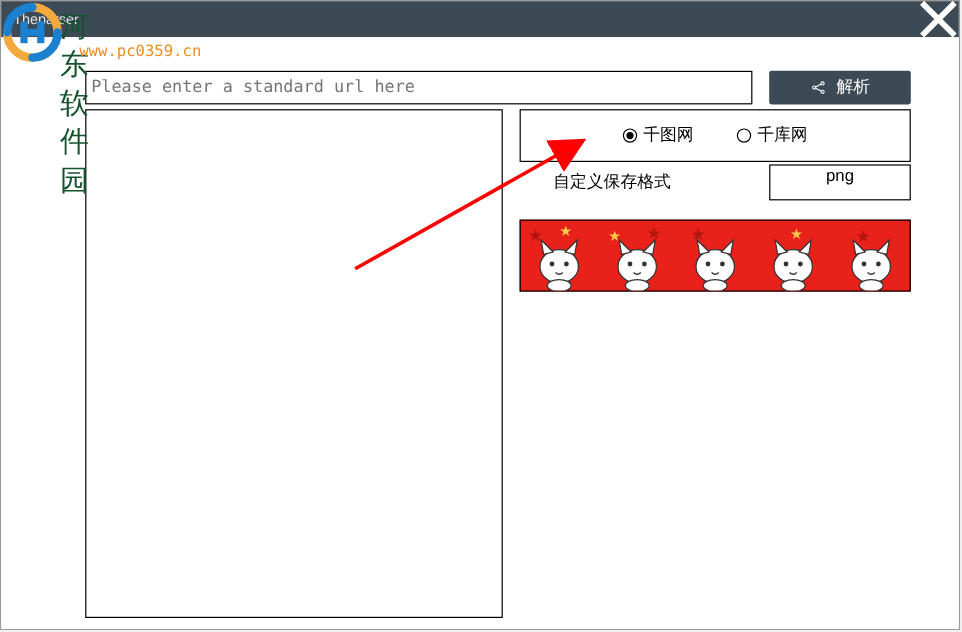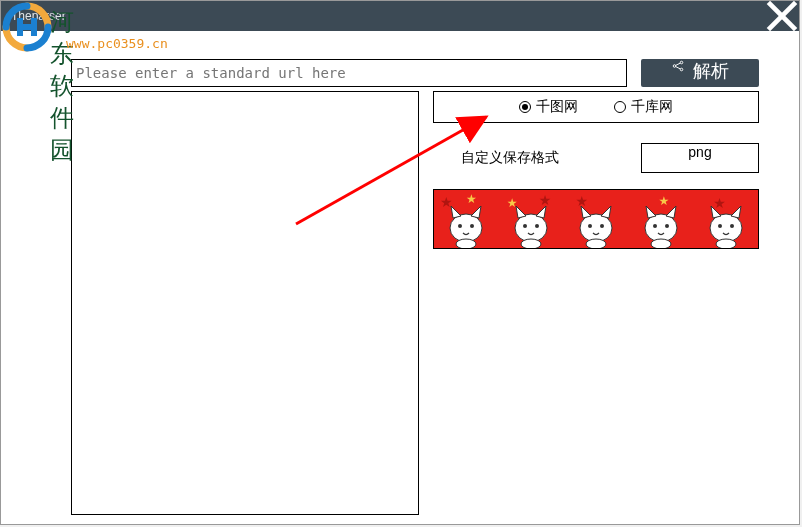--- a/index.html
+++ b/index.html
@@ -61,22 +61,23 @@
     font-size: 14px;
     padding: 2px 4px;
     color: #000;
     background: #fff;
   }
   .parse-btn {
     width: 118px;
     height: 28px;
     background: #3c4a55;
     color: #fff;
-    font-size: 18px;
-    display: flex;
+    font-size: 14px;
+    display: flex;
+    align-items: center;
     justify-content: center;
     gap: 8px;
     cursor: pointer;
     border-radius: 2px;
   }
   .parse-btn svg { width: 14px; height: 14px; }
   .preview-box {
     position: absolute;
     top: 60px;
     left: 70px;
@@ -85,21 +86,21 @@
     border: 1px solid #000;
     background: #fff;
   }
   .right-panel {
     position: absolute;
     top: 60px;
     left: 432px;
     width: 326px;
   }
   .radio-row {
-    height: 32px;
+    height: 44px;
     border: 1px solid #000;
     display: flex;
     align-items: center;
     justify-content: center;
     gap: 36px;
     font-size: 14px;
   }
   .radio-item {
     display: flex;
     align-items: center;
@@ -116,21 +117,20 @@
     justify-content: center;
   }
   .radio-item .radio.checked::after {
     content: "";
     width: 6px;
     height: 6px;
     background: #000;
     border-radius: 50%;
   }
   .format-row {
-    margin-top: 18px;
     height: 34px;
     display: flex;
     align-items: center;
     justify-content: space-between;
     font-size: 14px;
     padding-left: 28px;
   }
   .format-box {
     width: 118px;
     height: 30px;

